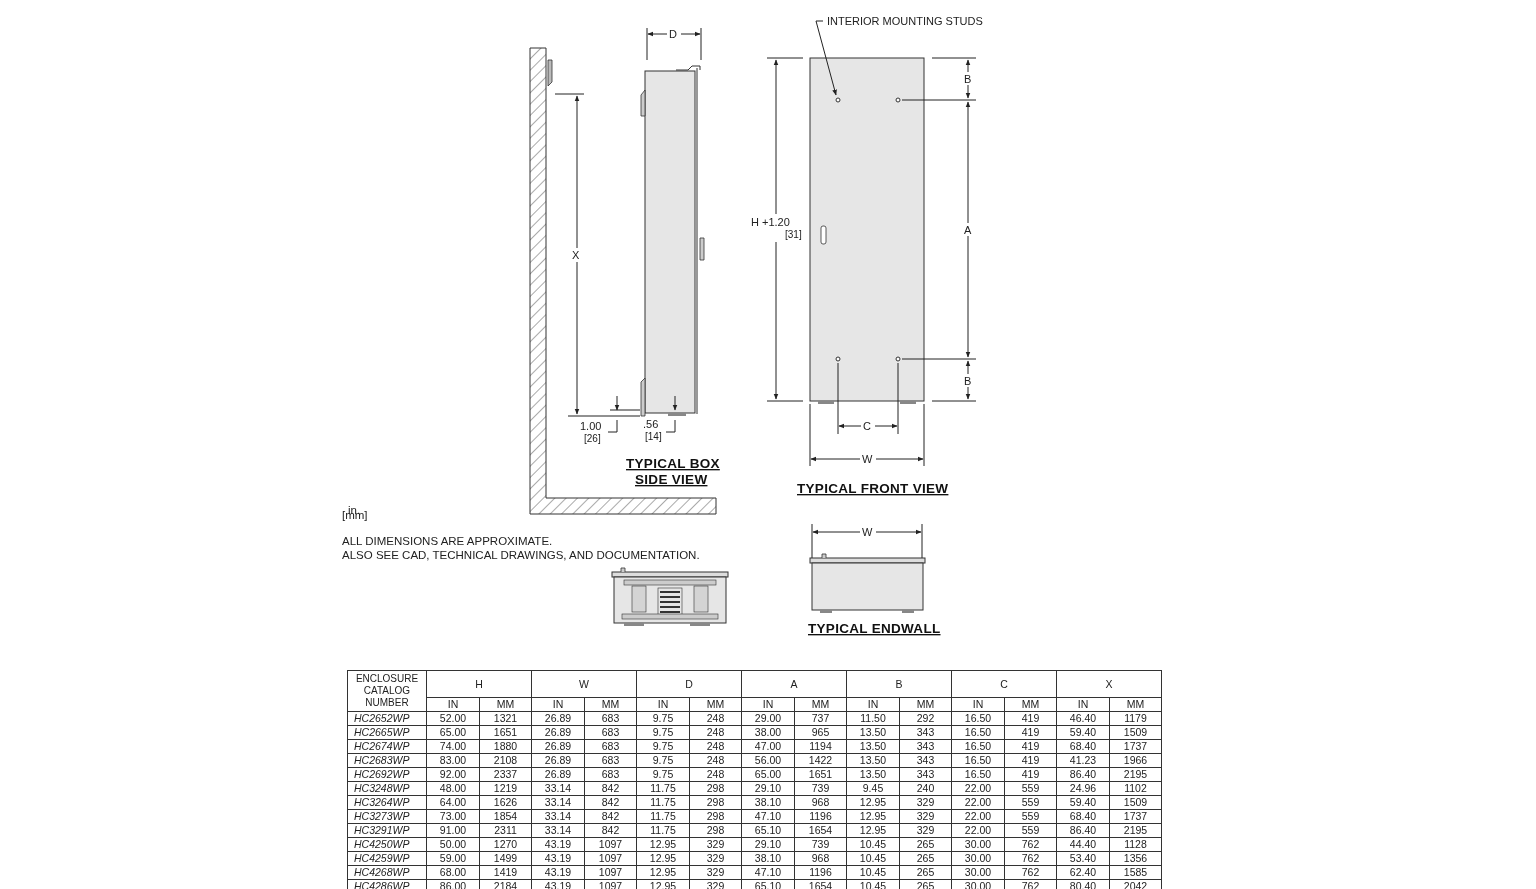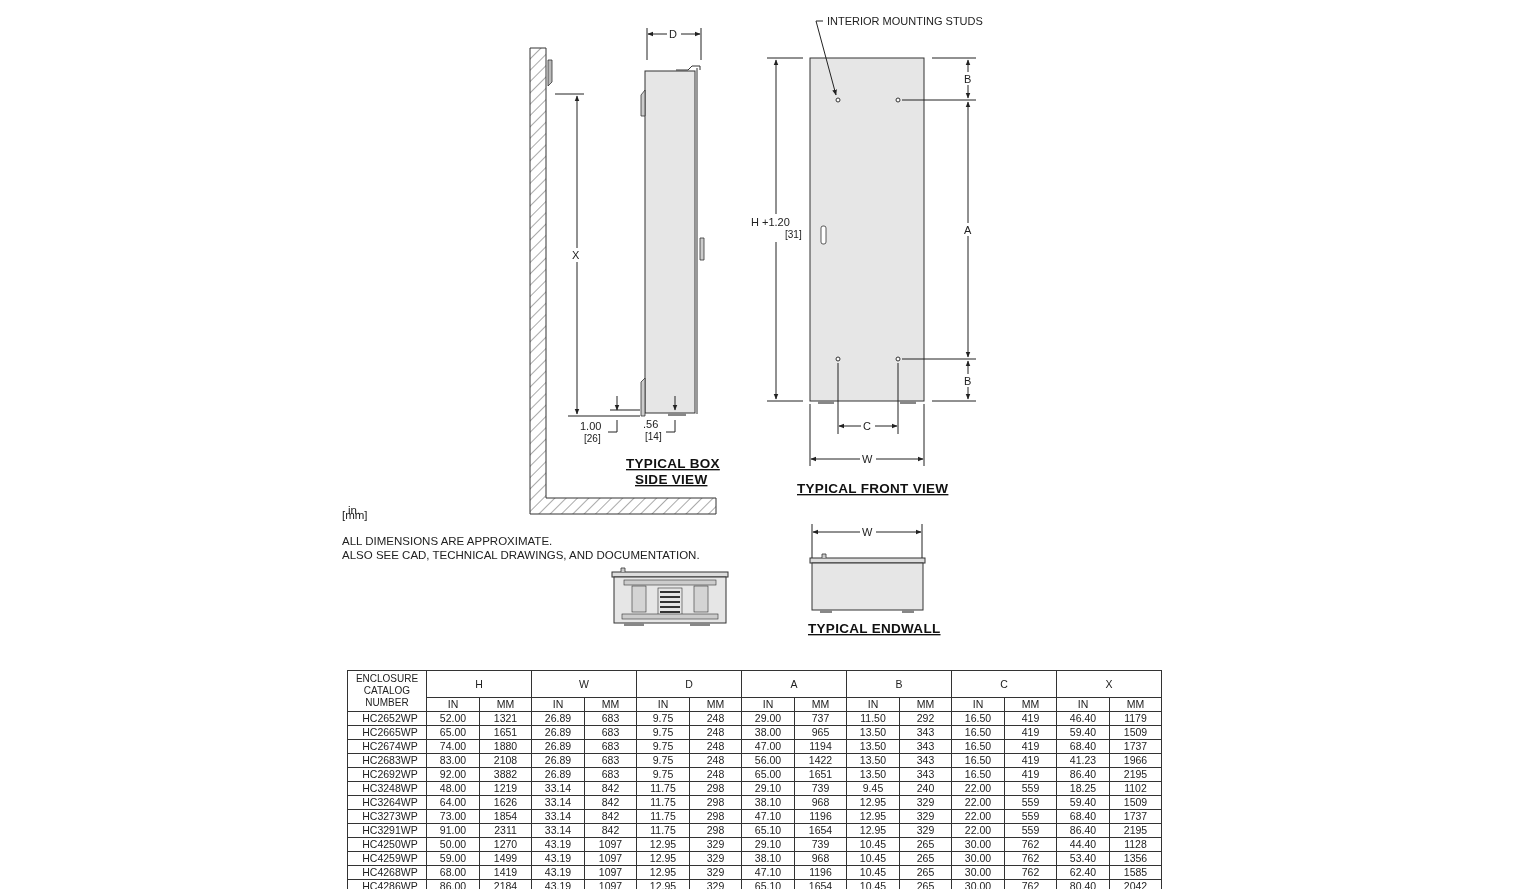--- a/index.html
+++ b/index.html
@@ -5,21 +5,21 @@
   html, body { margin:0; padding:0; background:#ffffff; }
   body { width:1536px; height:889px; position:relative; overflow:hidden; font-family:"Liberation Sans", sans-serif; color:#222; }
   svg { position:absolute; left:0; top:0; }
   .lbl { font-family:"Liberation Sans", sans-serif; font-size:11px; fill:#222; }
   .title { font-family:"Liberation Sans", sans-serif; font-size:13.5px; font-weight:bold; fill:#111; text-decoration:underline; letter-spacing:0.3px; }
   .note { position:absolute; font-size:11.5px; color:#222; line-height:14px; }
   table.spec { position:absolute; left:347px; top:650px; border-collapse:collapse; font-size:10.5px; color:#222;margin-top:20px; }
   table.spec td, table.spec th { border:1px solid #333; padding:0; text-align:center; font-weight:normal; height:13px; line-height:13px; }
   table.spec th.grp { height:26px; }
   table.spec th.corner { width:78px; line-height:12px; font-size:10px; }
-  table.spec td.cat { text-align:center; padding-left:6px; }
+  table.spec td.cat { text-align:left; padding-left:6px;font-style:italic; }
   table.spec td.in, table.spec th.in { width:52px; }
   table.spec td.mm, table.spec th.mm { width:51px; }
   table.spec tbody tr td { border-top:1px solid #333; }
 </style>
 </head>
 <body>
 
 <svg width="1536" height="889" viewBox="0 0 1536 889">
   <defs>
     <pattern id="hatch" width="8" height="8" patternUnits="userSpaceOnUse" patternTransform="rotate(45)">
@@ -258,21 +258,21 @@
         <td class="in">13.50</td>
         <td class="mm">343</td>
         <td class="in">16.50</td>
         <td class="mm">419</td>
         <td class="in">41.23</td>
         <td class="mm">1966</td>
       </tr>
       <tr>
         <td class="cat">HC2692WP</td>
         <td class="in">92.00</td>
-        <td class="mm">3882</td>
+        <td class="mm">2337</td>
         <td class="in">26.89</td>
         <td class="mm">683</td>
         <td class="in">9.75</td>
         <td class="mm">248</td>
         <td class="in">65.00</td>
         <td class="mm">1651</td>
         <td class="in">13.50</td>
         <td class="mm">343</td>
         <td class="in">16.50</td>
         <td class="mm">419</td>
@@ -286,21 +286,21 @@
         <td class="in">33.14</td>
         <td class="mm">842</td>
         <td class="in">11.75</td>
         <td class="mm">298</td>
         <td class="in">29.10</td>
         <td class="mm">739</td>
         <td class="in">9.45</td>
         <td class="mm">240</td>
         <td class="in">22.00</td>
         <td class="mm">559</td>
-        <td class="in">18.25</td>
+        <td class="in">24.96</td>
         <td class="mm">1102</td>
       </tr>
       <tr>
         <td class="cat">HC3264WP</td>
         <td class="in">64.00</td>
         <td class="mm">1626</td>
         <td class="in">33.14</td>
         <td class="mm">842</td>
         <td class="in">11.75</td>
         <td class="mm">298</td>

